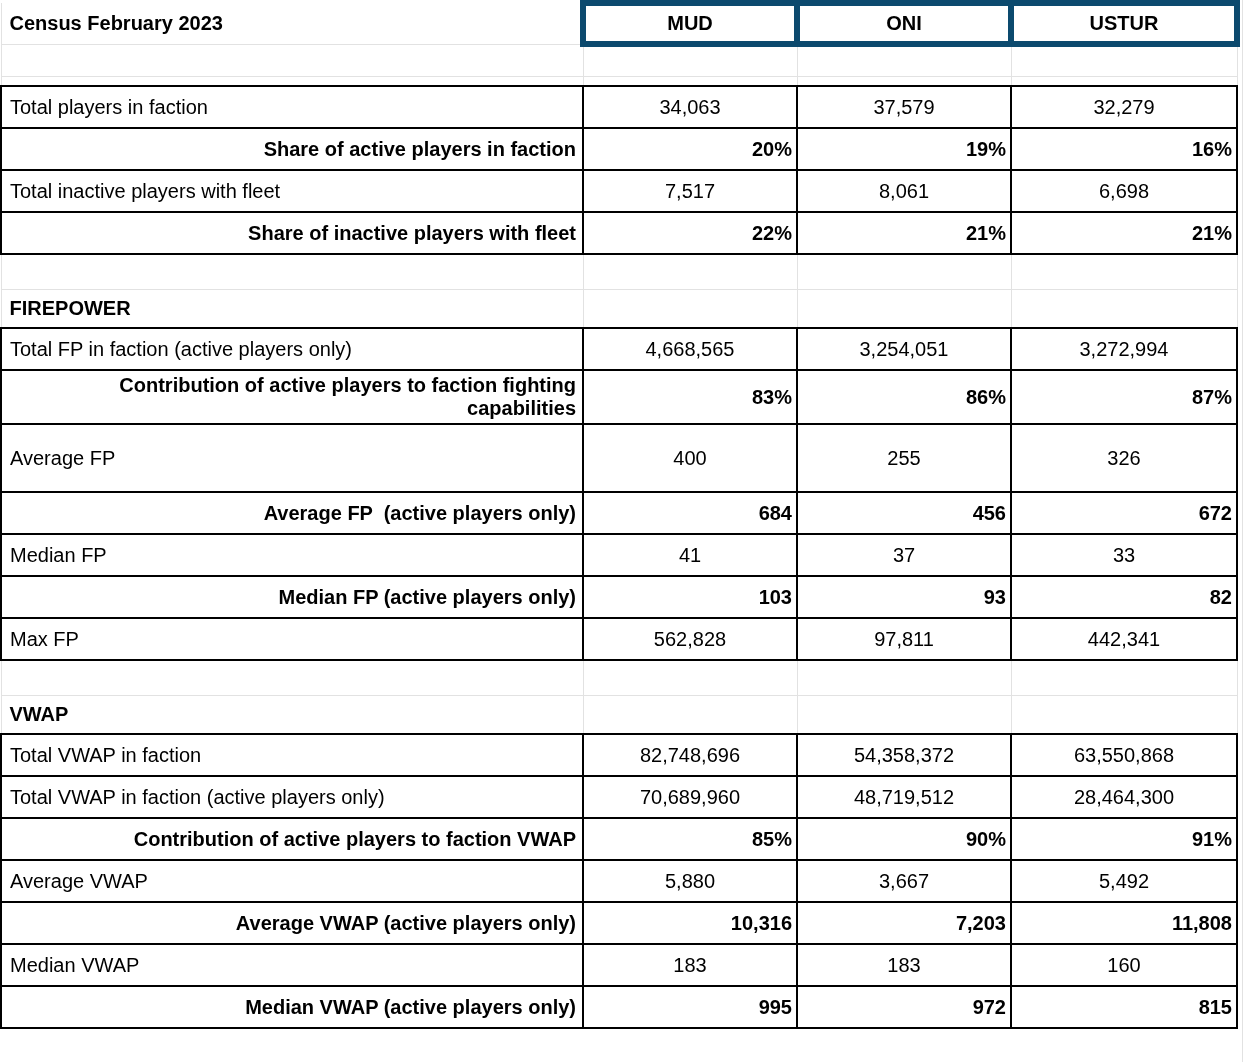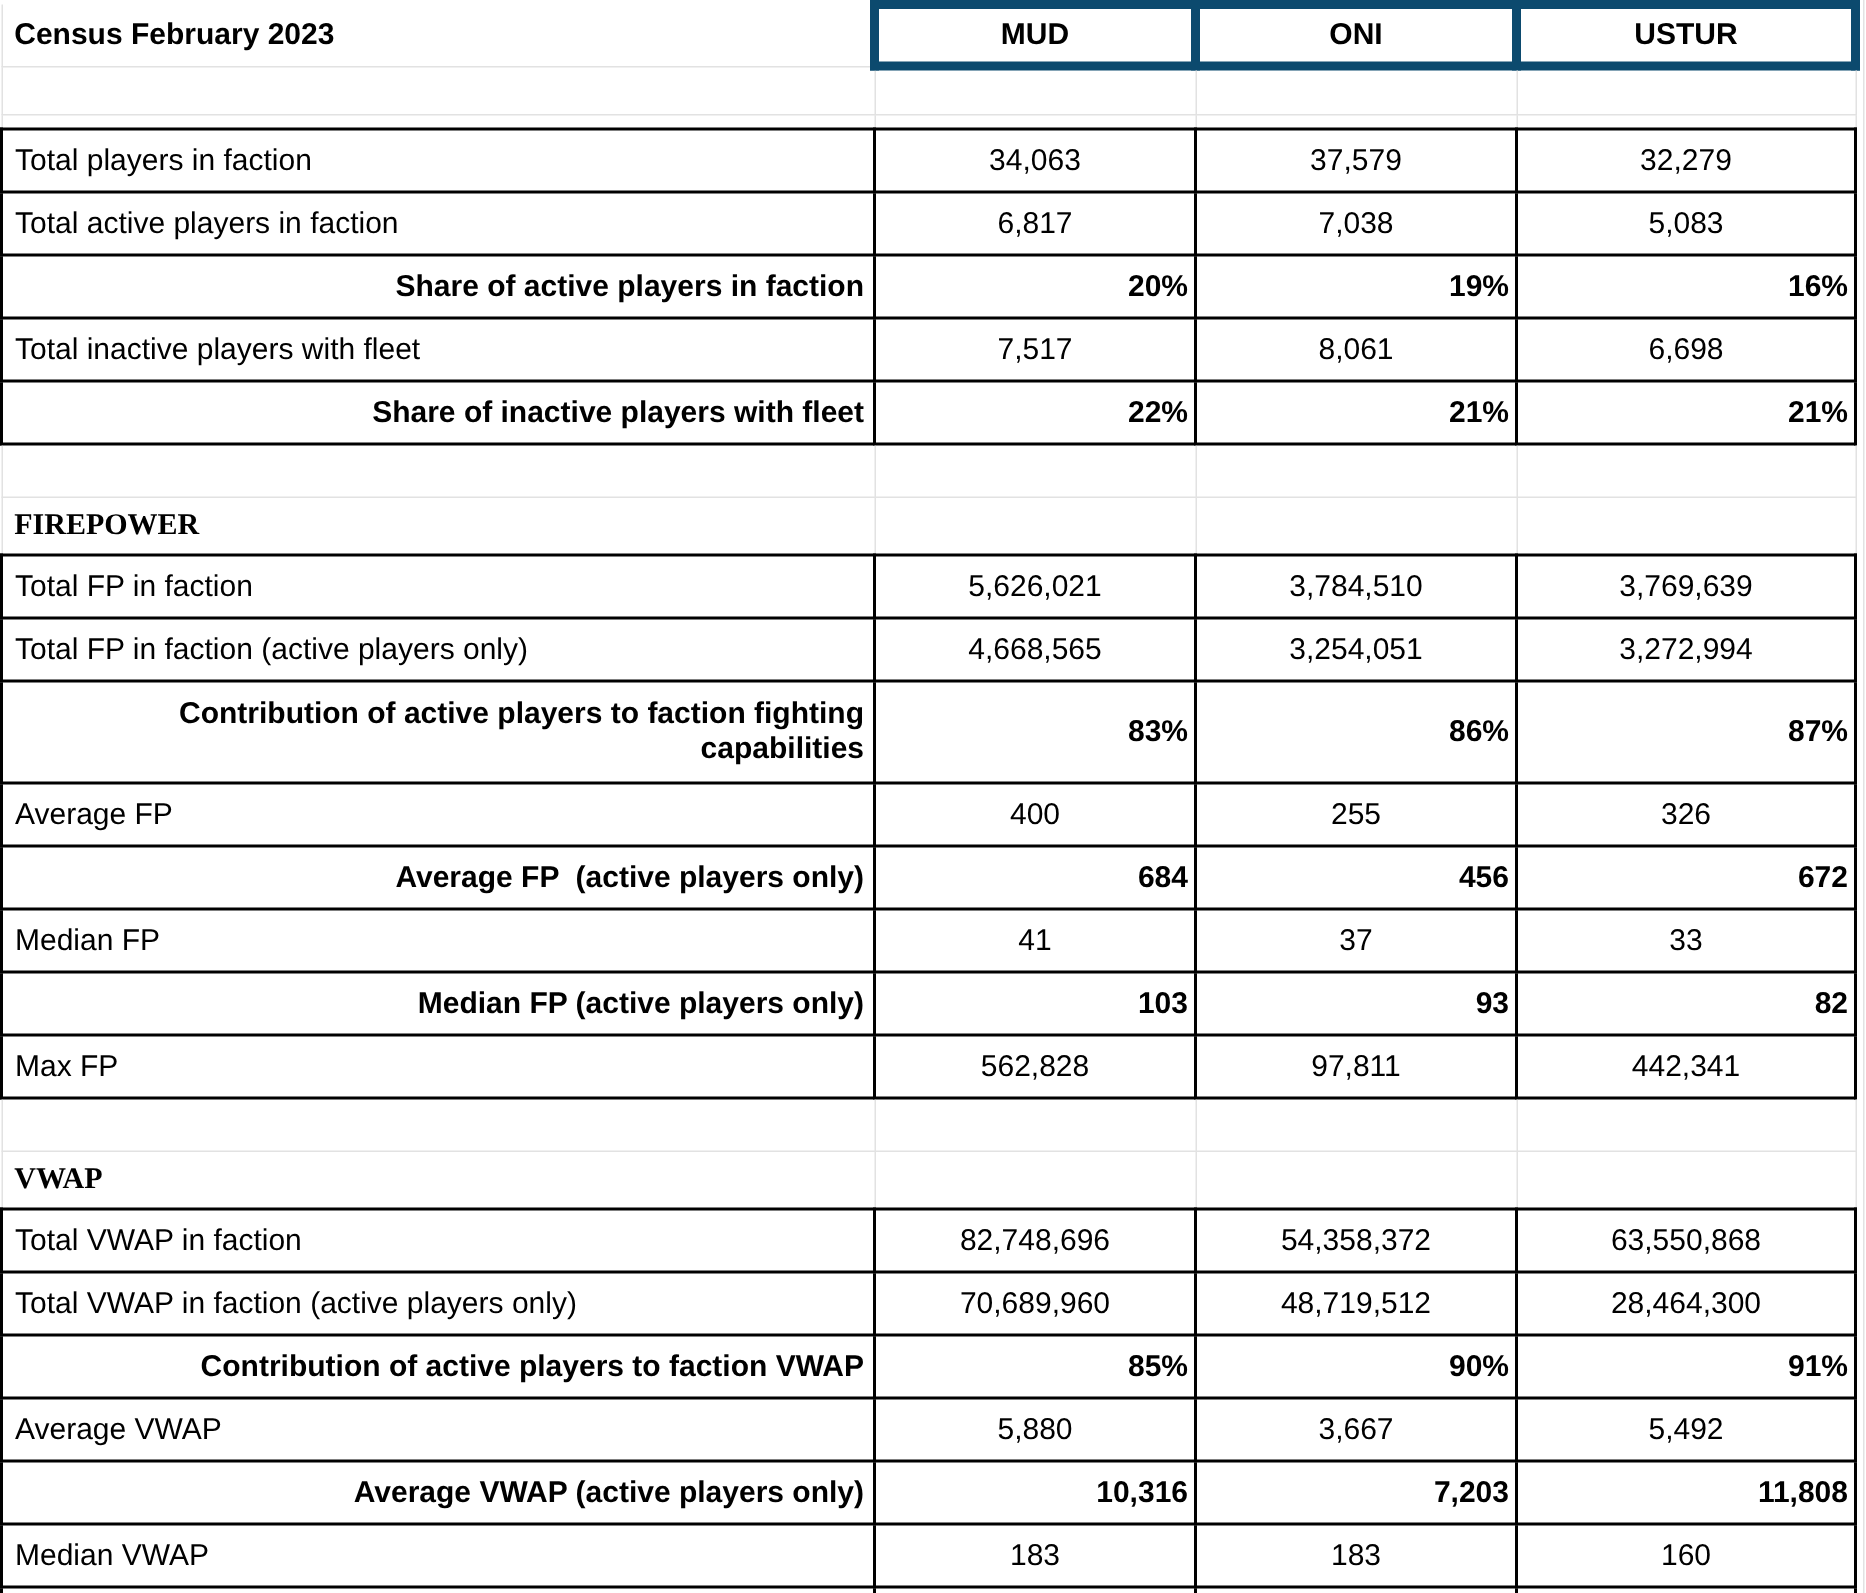--- a/index.html
+++ b/index.html
@@ -57,21 +57,20 @@
     border-left: 1px solid #e2e2e2;
   }
   .head-row td.head-val {
     font-weight: bold;
     border: 6px solid #0c4a6e;
   }
 
   
   tr.grid td.g {
     border: 1px solid #e2e2e2;
-    font-family: Liberation Serif, serif;
   }
   tr.sp-a td { height: 29px; }
   tr.sp-b td { height: 8px; }
   tr.gap  td { height: 34px; }
   tr.ttl  td { height: 31px; }
   tr.ttl td.label { font-weight: bold; }
 
   
   tr.data-row td.cell {
     border: 2px solid #000000;
@@ -113,26 +112,20 @@
       </tr>
     </tbody>
 
     <tbody id="sec0">
         <tr class="data-row">
     <td class="label cell">Total players in faction</td>
     <td class="val cell">34,063</td>
     <td class="val cell">37,579</td>
     <td class="val cell">32,279</td>
   </tr>
-        <tr class="data-row">
-    <td class="label cell">Total active players in faction</td>
-    <td class="val cell">6,817</td>
-    <td class="val cell">7,038</td>
-    <td class="val cell">5,083</td>
-  </tr>
         <tr class="data-row bold">
     <td class="label cell">Share of active players in faction</td>
     <td class="val cell">20%</td>
     <td class="val cell">19%</td>
     <td class="val cell">16%</td>
   </tr>
         <tr class="data-row">
     <td class="label cell">Total inactive players with fleet</td>
     <td class="val cell">7,517</td>
     <td class="val cell">8,061</td>
@@ -156,26 +149,20 @@
       <tr class="grid ttl">
         <td class="label g">FIREPOWER</td>
         <td class="g"></td>
         <td class="g"></td>
         <td class="g"></td>
       </tr>
     </tbody>
 
     <tbody id="sec1">
         <tr class="data-row">
-    <td class="label cell">Total FP in faction</td>
-    <td class="val cell">5,626,021</td>
-    <td class="val cell">3,784,510</td>
-    <td class="val cell">3,769,639</td>
-  </tr>
-        <tr class="data-row">
     <td class="label cell">Total FP in faction (active players only)</td>
     <td class="val cell">4,668,565</td>
     <td class="val cell">3,254,051</td>
     <td class="val cell">3,272,994</td>
   </tr>
         <tr class="data-row bold">
     <td class="label cell">Contribution of active players to faction fighting capabilities</td>
     <td class="val cell">83%</td>
     <td class="val cell">86%</td>
     <td class="val cell">87%</td>

